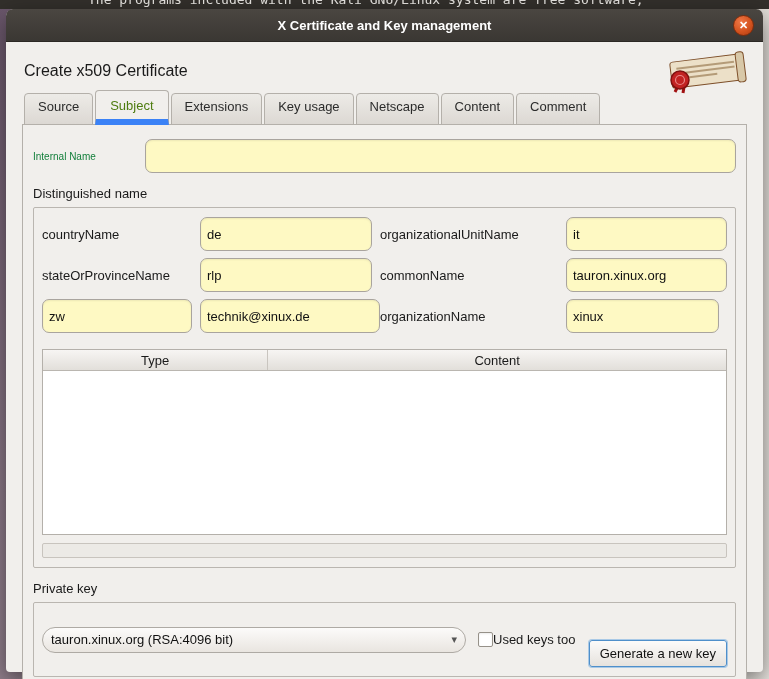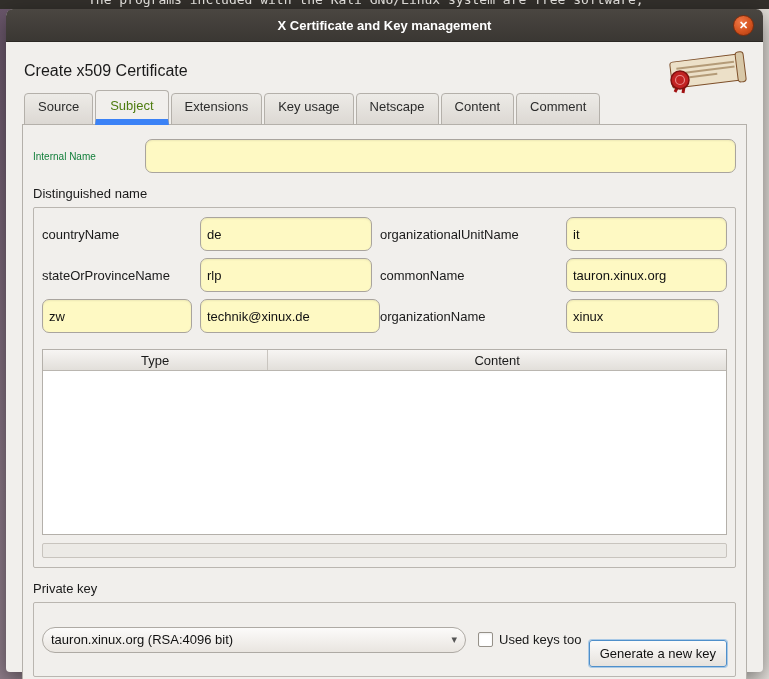--- a/index.html
+++ b/index.html
@@ -73,21 +73,21 @@
     border:1px solid #aeaaa4; border-radius:3px; height:25px;
     display:flex; align-items:center; justify-content:center; cursor:pointer; }
 
   .dn-preview { margin-top:8px; height:15px; border:1px solid #c8c4be; background:#eceae6; border-radius:2px; }
 
   .key-group { display:flex; align-items:center; }
   .combo { width:424px; height:26px; background:linear-gradient(#fcfbfa,#e9e5e0); border:1px solid #aeaaa4;
     border-radius:13px; display:flex; align-items:center; justify-content:space-between;
     padding:0 8px; font-size:13px; color:#111; cursor:pointer; }
   .combo .arrow { color:#555; font-size:11px; margin-left:8px; }
-  .checkbox-wrap { display:flex; align-items:center; gap:6px; margin-left:12px; }
+  .checkbox-wrap { display:flex; align-items:center; margin-left:12px; }
   .checkbox { width:15px; height:15px; background:#fff; border:1px solid #969189; border-radius:2px; cursor:pointer;
     box-shadow:inset 0 1px 2px rgba(0,0,0,.08); }
   .checkbox-label { font-size:13px; color:#1a1a1a; }
   .generate-btn { margin-left:auto; height:27px; padding:0 10px;
     border:1px solid #4f8fca; box-shadow:0 0 0 1px #a9c9e6;margin-top:28px; }
 
   .footer { display:flex; justify-content:flex-end; gap:12px; margin-top:9px; padding-right:2px; }
   .footer .btn { height:27px; padding:0 13px; gap:7px; }
   .cancel-icon { width:12px; height:12px; border-radius:50%;
     background:radial-gradient(circle at 35% 30%, #ff6b5e, #d11a0f 60%, #8f0e06); }

